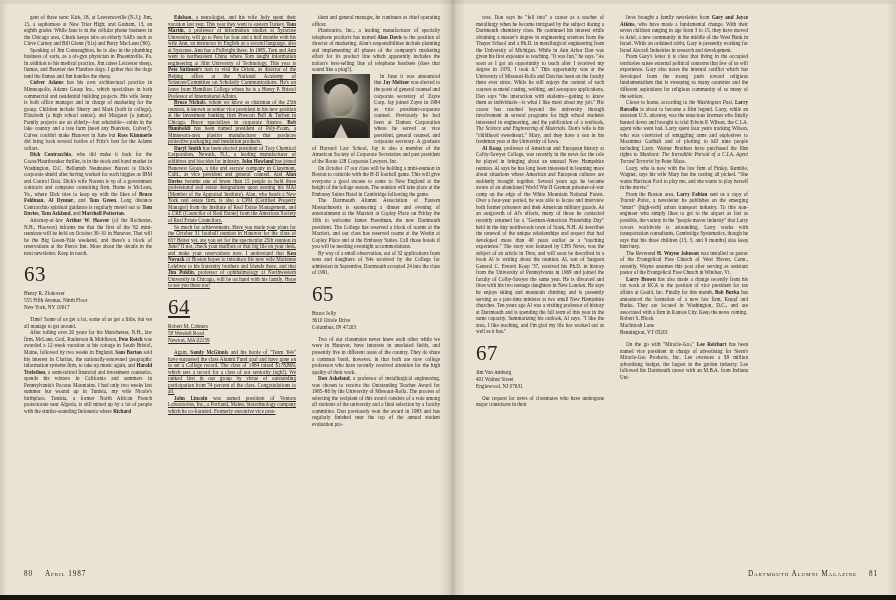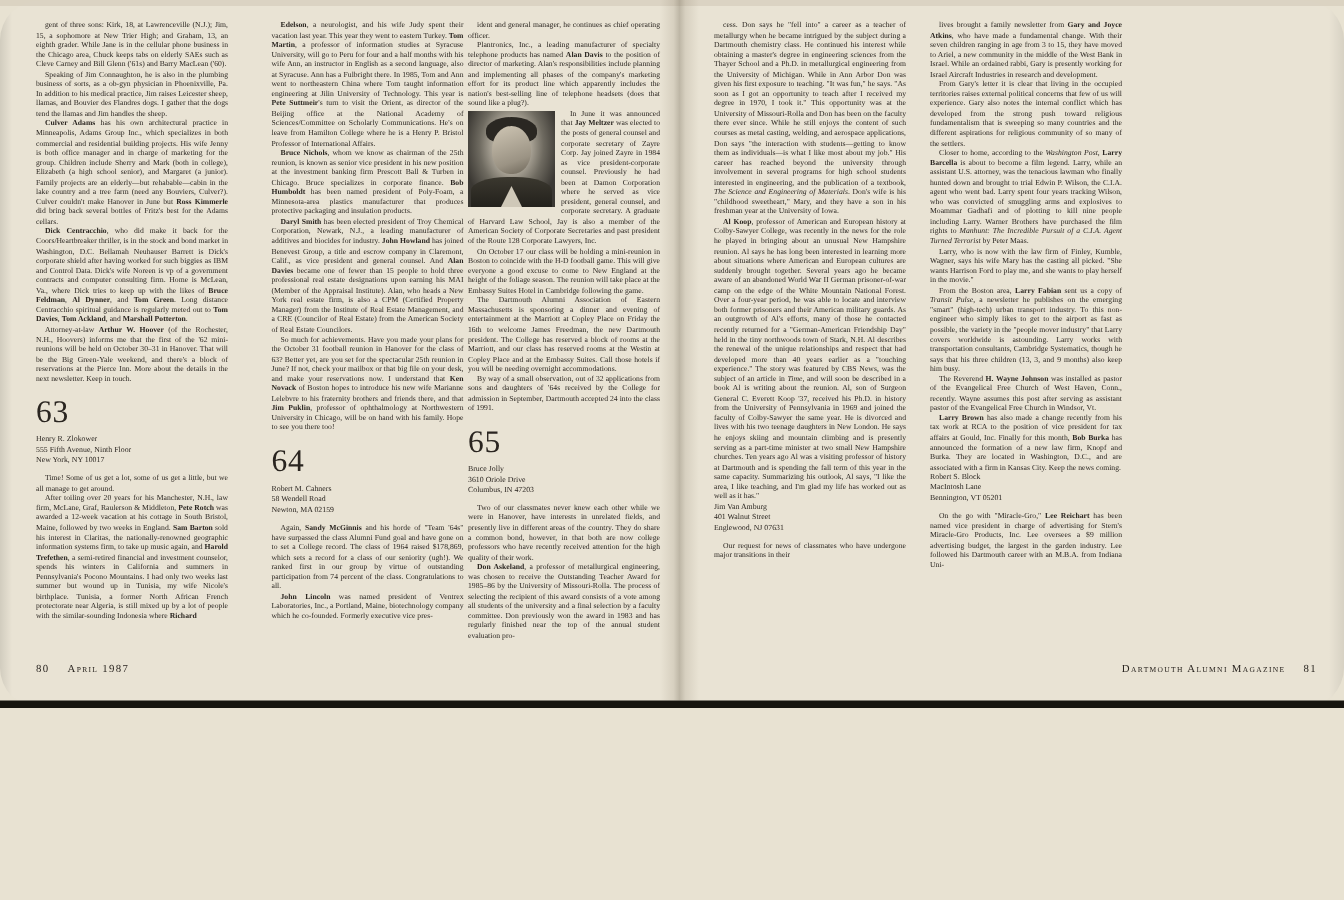--- a/index.html
+++ b/index.html
@@ -3,26 +3,25 @@
 <meta charset="utf-8">
 <style>
   html,body{margin:0;padding:0;}
   body{
     width:896px;height:600px;overflow:hidden;
     background:#e8e2d2;
     font-family:"Liberation Serif", serif;
     color:#231f1c;
   }
   #page{
-    position:relative;width:896px;height:472px;
+    position:relative;width:896px;height:600px;
     background:
       linear-gradient(90deg, rgba(0,0,0,0.10) 0px, rgba(0,0,0,0.00) 8px),
       linear-gradient(270deg, rgba(0,0,0,0.08) 0px, rgba(0,0,0,0.00) 10px),
       #e9e3d4;
-    border-radius: 27px;
   }
   
   .scan-bottom{position:absolute;left:0;right:0;bottom:0;height:5px;background:#17150f;}
   .scan-top{position:absolute;left:0;right:0;top:0;height:4px;background:#cfc7b5;opacity:.55;}
 
   
   .gutter{
     position:absolute;top:0;bottom:5px;left:440px;width:26px;
     background:linear-gradient(90deg,
       rgba(120,108,86,0.00) 0%,
@@ -112,21 +111,21 @@
           <p>Attorney-at-law <b>Arthur W. Hoover</b> (of the Rochester, N.H., Hoovers) informs me that the first of the '62 mini-reunions will be held on October 30–31 in Hanover. That will be the Big Green-Yale weekend, and there's a block of reservations at the Pierce Inn. More about the details in the next newsletter. Keep in touch.</p>
         </div>
       <div class="classnum">63</div>
       <div class="secaddr">Henry R. Zlokower<br>555 Fifth Avenue, Ninth Floor<br>New York, NY 10017</div>
       <div>
           <p>Time! Some of us get a lot, some of us get a little, but we all manage to get around.</p>
           <p>After toiling over 20 years for his Manchester, N.H., law firm, McLane, Graf, Raulerson &amp; Middleton, <b>Pete Rotch</b> was awarded a 12-week vacation at his cottage in South Bristol, Maine, followed by two weeks in England. <b>Sam Barton</b> sold his interest in Claritas, the nationally-renowned geographic information systems firm, to take up music again, and <b>Harold Trefethen</b>, a semi-retired financial and investment counselor, spends his winters in California and summers in Pennsylvania's Pocono Mountains. I had only two weeks last summer but wound up in Tunisia, my wife Nicole's birthplace. Tunisia, a former North African French protectorate near Algeria, is still mixed up by a lot of people with the similar-sounding Indonesia where <b>Richard</b></p>
         </div>
     </div>
 
-    <div class="col" style="left:181px;top:14px;width:128px;height:530px;">
+    <div class="col" style="left:168px;top:14px;width:128px;height:530px;text-decoration:underline;">
       <div>
           <p><b>Edelson</b>, a neurologist, and his wife Judy spent their vacation last year. This year they went to eastern Turkey. <b>Tom Martin</b>, a professor of information studies at Syracuse University, will go to Peru for four and a half months with his wife Ann, an instructor in English as a second language, also at Syracuse. Ann has a Fulbright there. In 1985, Tom and Ann went to northeastern China where Tom taught information engineering at Jilin University of Technology. This year is <b>Pete Suttmeir</b>'s turn to visit the Orient, as director of the Beijing office at the National Academy of Sciences/Committee on Scholarly Communications. He's on leave from Hamilton College where he is a Henry P. Bristol Professor of International Affairs.</p>
           <p><b>Bruce Nichols</b>, whom we know as chairman of the 25th reunion, is known as senior vice president in his new position at the investment banking firm Prescott Ball &amp; Turben in Chicago. Bruce specializes in corporate finance. <b>Bob Humboldt</b> has been named president of Poly-Foam, a Minnesota-area plastics manufacturer that produces protective packaging and insulation products.</p>
           <p><b>Daryl Smith</b> has been elected president of Troy Chemical Corporation, Newark, N.J., a leading manufacturer of additives and biocides for industry. <b>John Howland</b> has joined Benevest Group, a title and escrow company in Claremont, Calif., as vice president and general counsel. And <b>Alan Davies</b> became one of fewer than 15 people to hold three professional real estate designations upon earning his MAI (Member of the Appraisal Institute). Alan, who heads a New York real estate firm, is also a CPM (Certified Property Manager) from the Institute of Real Estate Management, and a CRE (Councilor of Real Estate) from the American Society of Real Estate Councilors.</p>
           <p>So much for achievements. Have you made your plans for the October 31 football reunion in Hanover for the class of 63? Better yet, are you set for the spectacular 25th reunion in June? If not, check your mailbox or that big file on your desk, and make your reservations now. I understand that <b>Ken Novack</b> of Boston hopes to introduce his new wife Marianne Lelebvre to his fraternity brothers and friends there, and that <b>Jim Puklin</b>, professor of ophthalmology at Northwestern University in Chicago, will be on hand with his family. Hope to see you there too!</p>
         </div>
       <div class="classnum">64</div>
       <div class="secaddr">Robert M. Cahners<br>58 Wendell Road<br>Newton, MA 02159</div>
       <div>
           <p>Again, <b>Sandy McGinnis</b> and his horde of "Team '64s" have surpassed the class Alumni Fund goal and have gone on to set a College record. The class of 1964 raised $178,869, which sets a record for a class of our seniority (ugh!). We ranked first in our group by virtue of outstanding participation from 74 percent of the class. Congratulations to all.</p>
@@ -168,20 +167,21 @@
 
   <div class="gutter"></div>
 
   <div class="page-right">
 
     <div class="col" style="left:24px;top:14px;width:128px;height:530px;">
       <div>
           <p>cess. Don says he "fell into" a career as a teacher of metallurgy when he became intrigued by the subject during a Dartmouth chemistry class. He continued his interest while obtaining a master's degree in engineering sciences from the Thayer School and a Ph.D. in metallurgical engineering from the University of Michigan. While in Ann Arbor Don was given his first exposure to teaching. "It was fun," he says. "As soon as I got an opportunity to teach after I received my degree in 1970, I took it." This opportunity was at the University of Missouri-Rolla and Don has been on the faculty there ever since. While he still enjoys the content of such courses as metal casting, welding, and aerospace applications, Don says "the interaction with students—getting to know them as individuals—is what I like most about my job." His career has reached beyond the university through involvement in several programs for high school students interested in engineering, and the publication of a textbook, <i>The Science and Engineering of Materials</i>. Don's wife is his "childhood sweetheart," Mary, and they have a son in his freshman year at the University of Iowa.</p>
           <p><b>Al Koop</b>, professor of American and European history at Colby-Sawyer College, was recently in the news for the role he played in bringing about an unusual New Hampshire reunion. Al says he has long been interested in learning more about situations where American and European cultures are suddenly brought together. Several years ago he became aware of an abandoned World War II German prisoner-of-war camp on the edge of the White Mountain National Forest. Over a four-year period, he was able to locate and interview both former prisoners and their American military guards. As an outgrowth of Al's efforts, many of those he contacted recently returned for a "German-American Friendship Day" held in the tiny northwoods town of Stark, N.H. Al describes the renewal of the unique relationships and respect that had developed more than 40 years earlier as a "touching experience." The story was featured by CBS News, was the subject of an article in <i>Time</i>, and will soon be described in a book Al is writing about the reunion. Al, son of Surgeon General C. Everett Koop '37, received his Ph.D. in history from the University of Pennsylvania in 1969 and joined the faculty of Colby-Sawyer the same year. He is divorced and lives with his two teenage daughters in New London. He says he enjoys skiing and mountain climbing and is presently serving as a part-time minister at two small New Hampshire churches. Ten years ago Al was a visiting professor of history at Dartmouth and is spending the fall term of this year in the same capacity. Summarizing his outlook, Al says, "I like the area, I like teaching, and I'm glad my life has worked out as well as it has."</p>
         </div>
+      <div class="classnum">67</div>
       <div class="secaddr">Jim Van Amburg<br>401 Walnut Street<br>Englewood, NJ 07631</div>
       <div>
           <p>Our request for news of classmates who have undergone major transitions in their</p>
         </div>
     </div>
 
     <div class="col" style="left:168px;top:14px;width:128px;height:530px;">
       <div>
           <p>lives brought a family newsletter from <b>Gary and Joyce Atkins</b>, who have made a fundamental change. With their seven children ranging in age from 3 to 15, they have moved to Ariel, a new community in the middle of the West Bank in Israel. While an ordained rabbi, Gary is presently working for Israel Aircraft Industries in research and development.</p>
           <p>From Gary's letter it is clear that living in the occupied territories raises external political concerns that few of us will experience. Gary also notes the internal conflict which has developed from the strong push toward religious fundamentalism that is sweeping so many countries and the different aspirations for religious community of so many of the settlers.</p>

